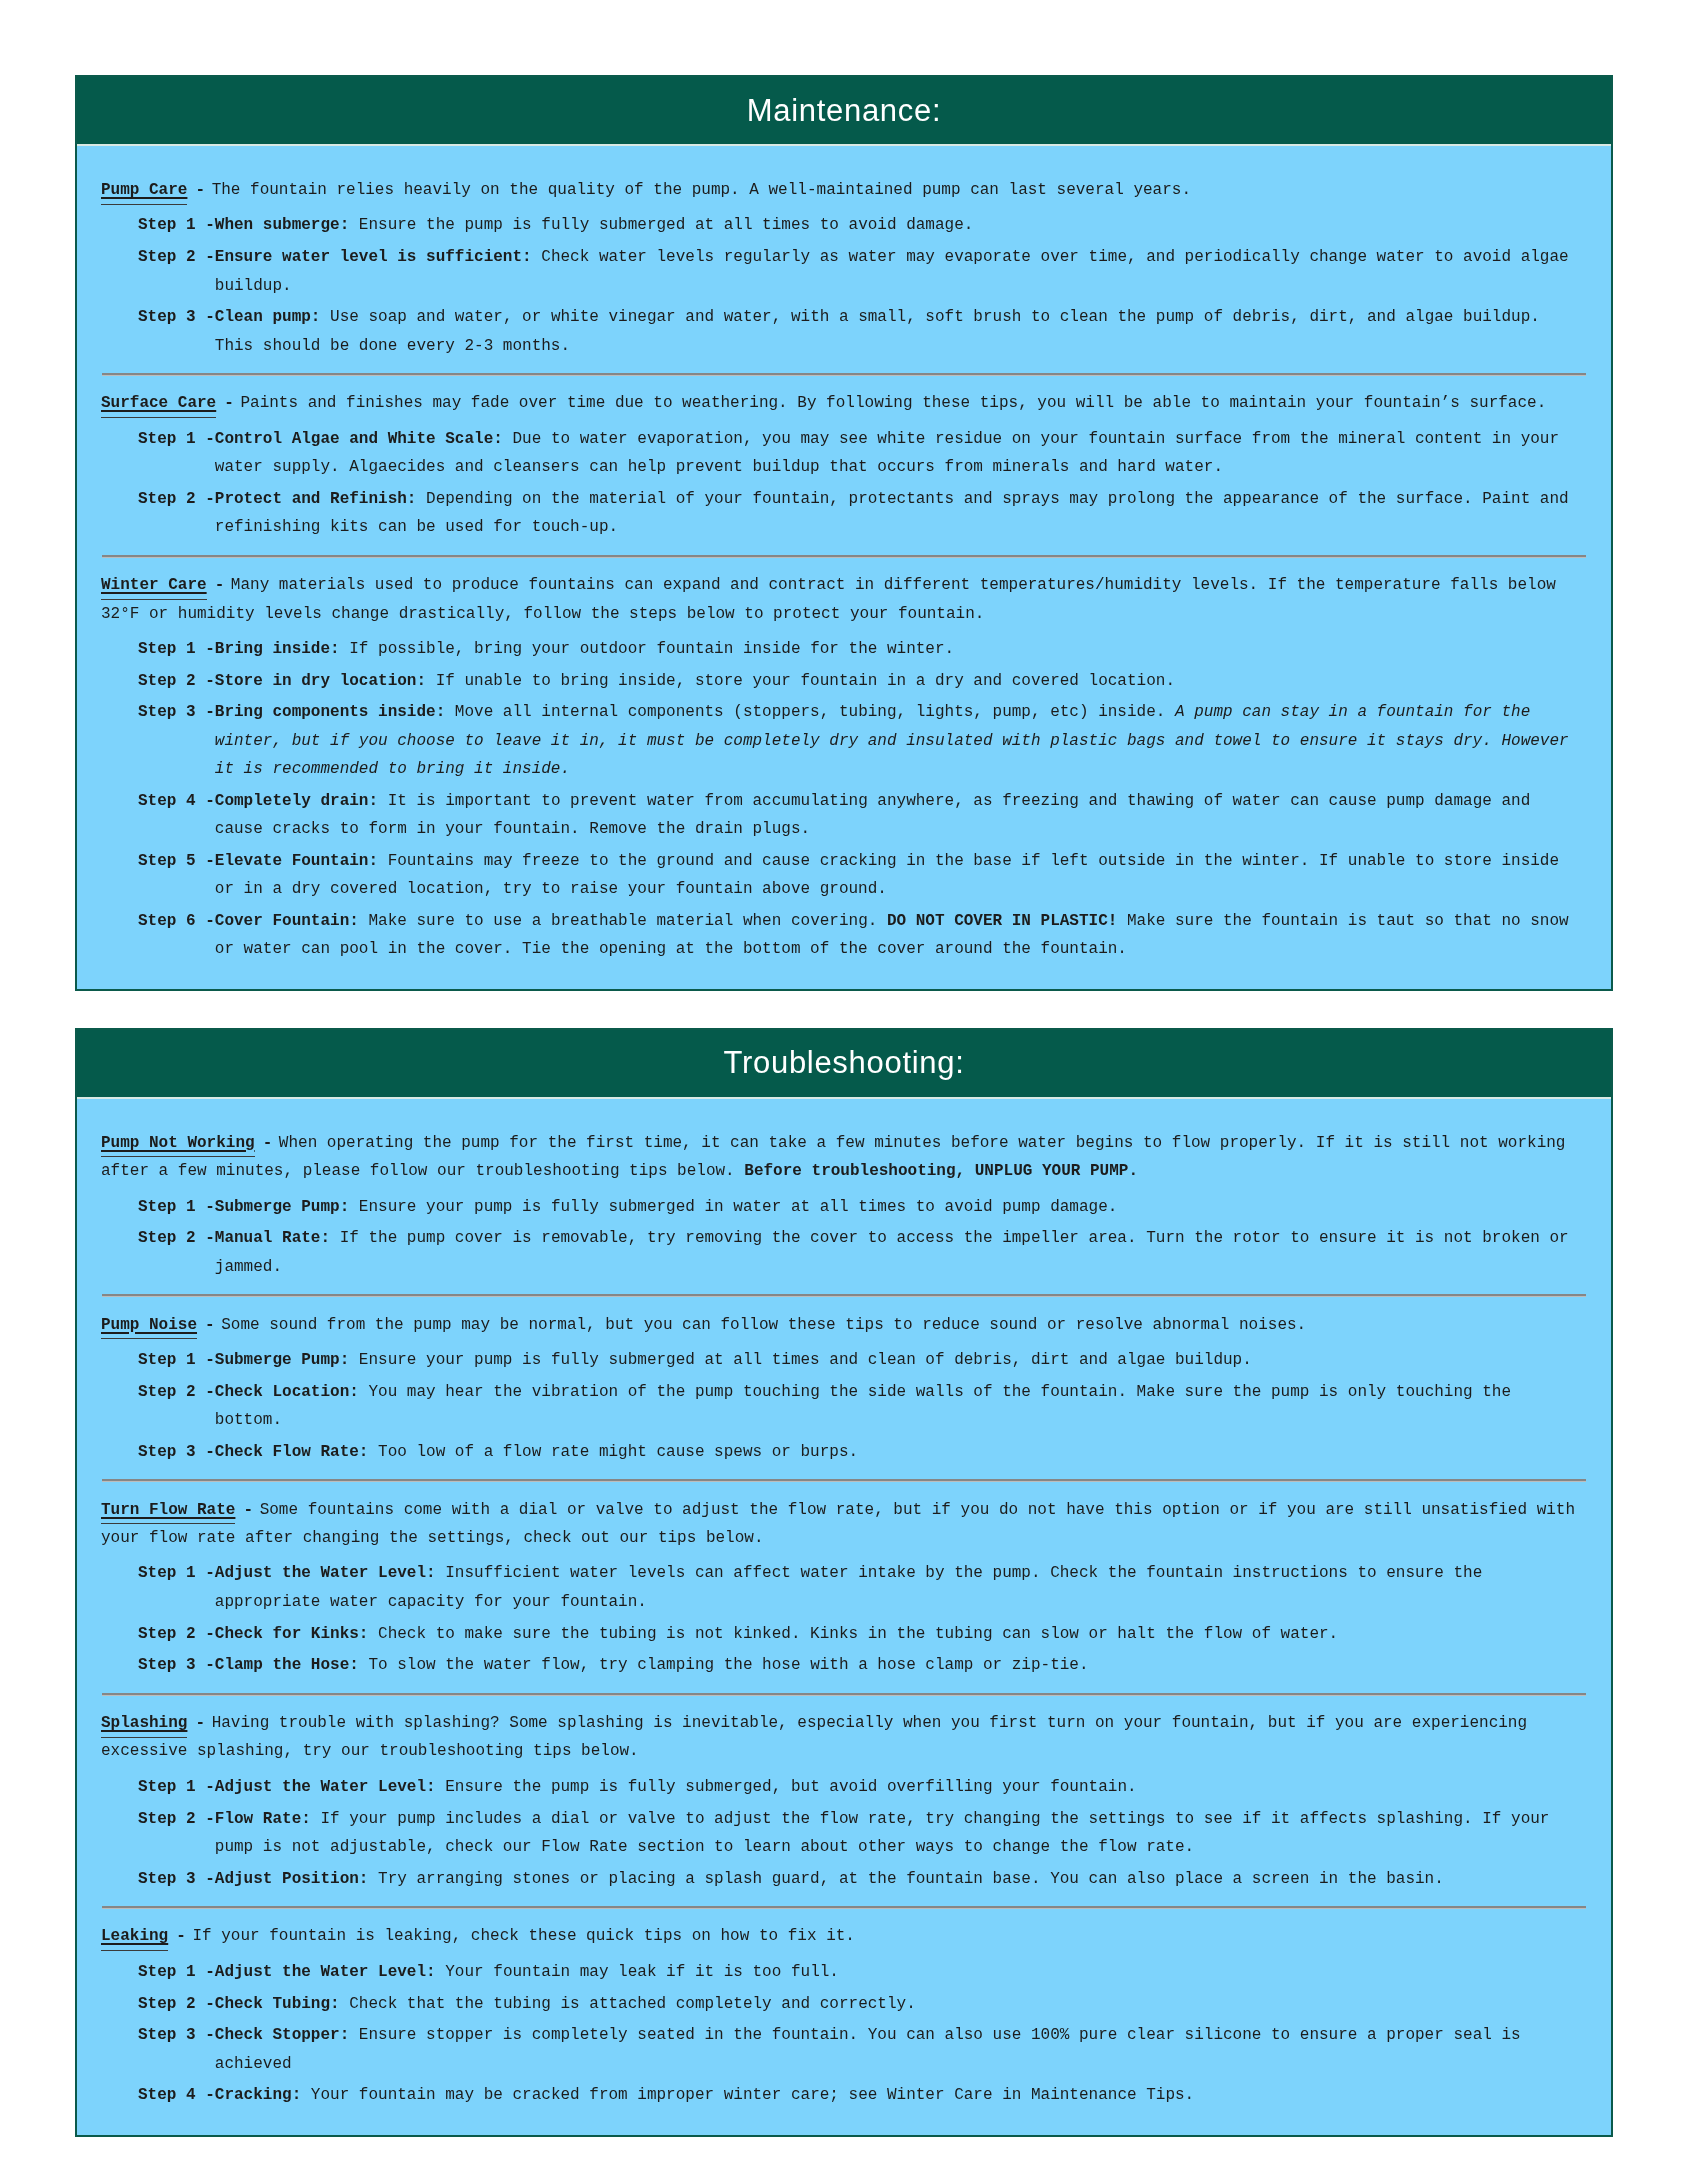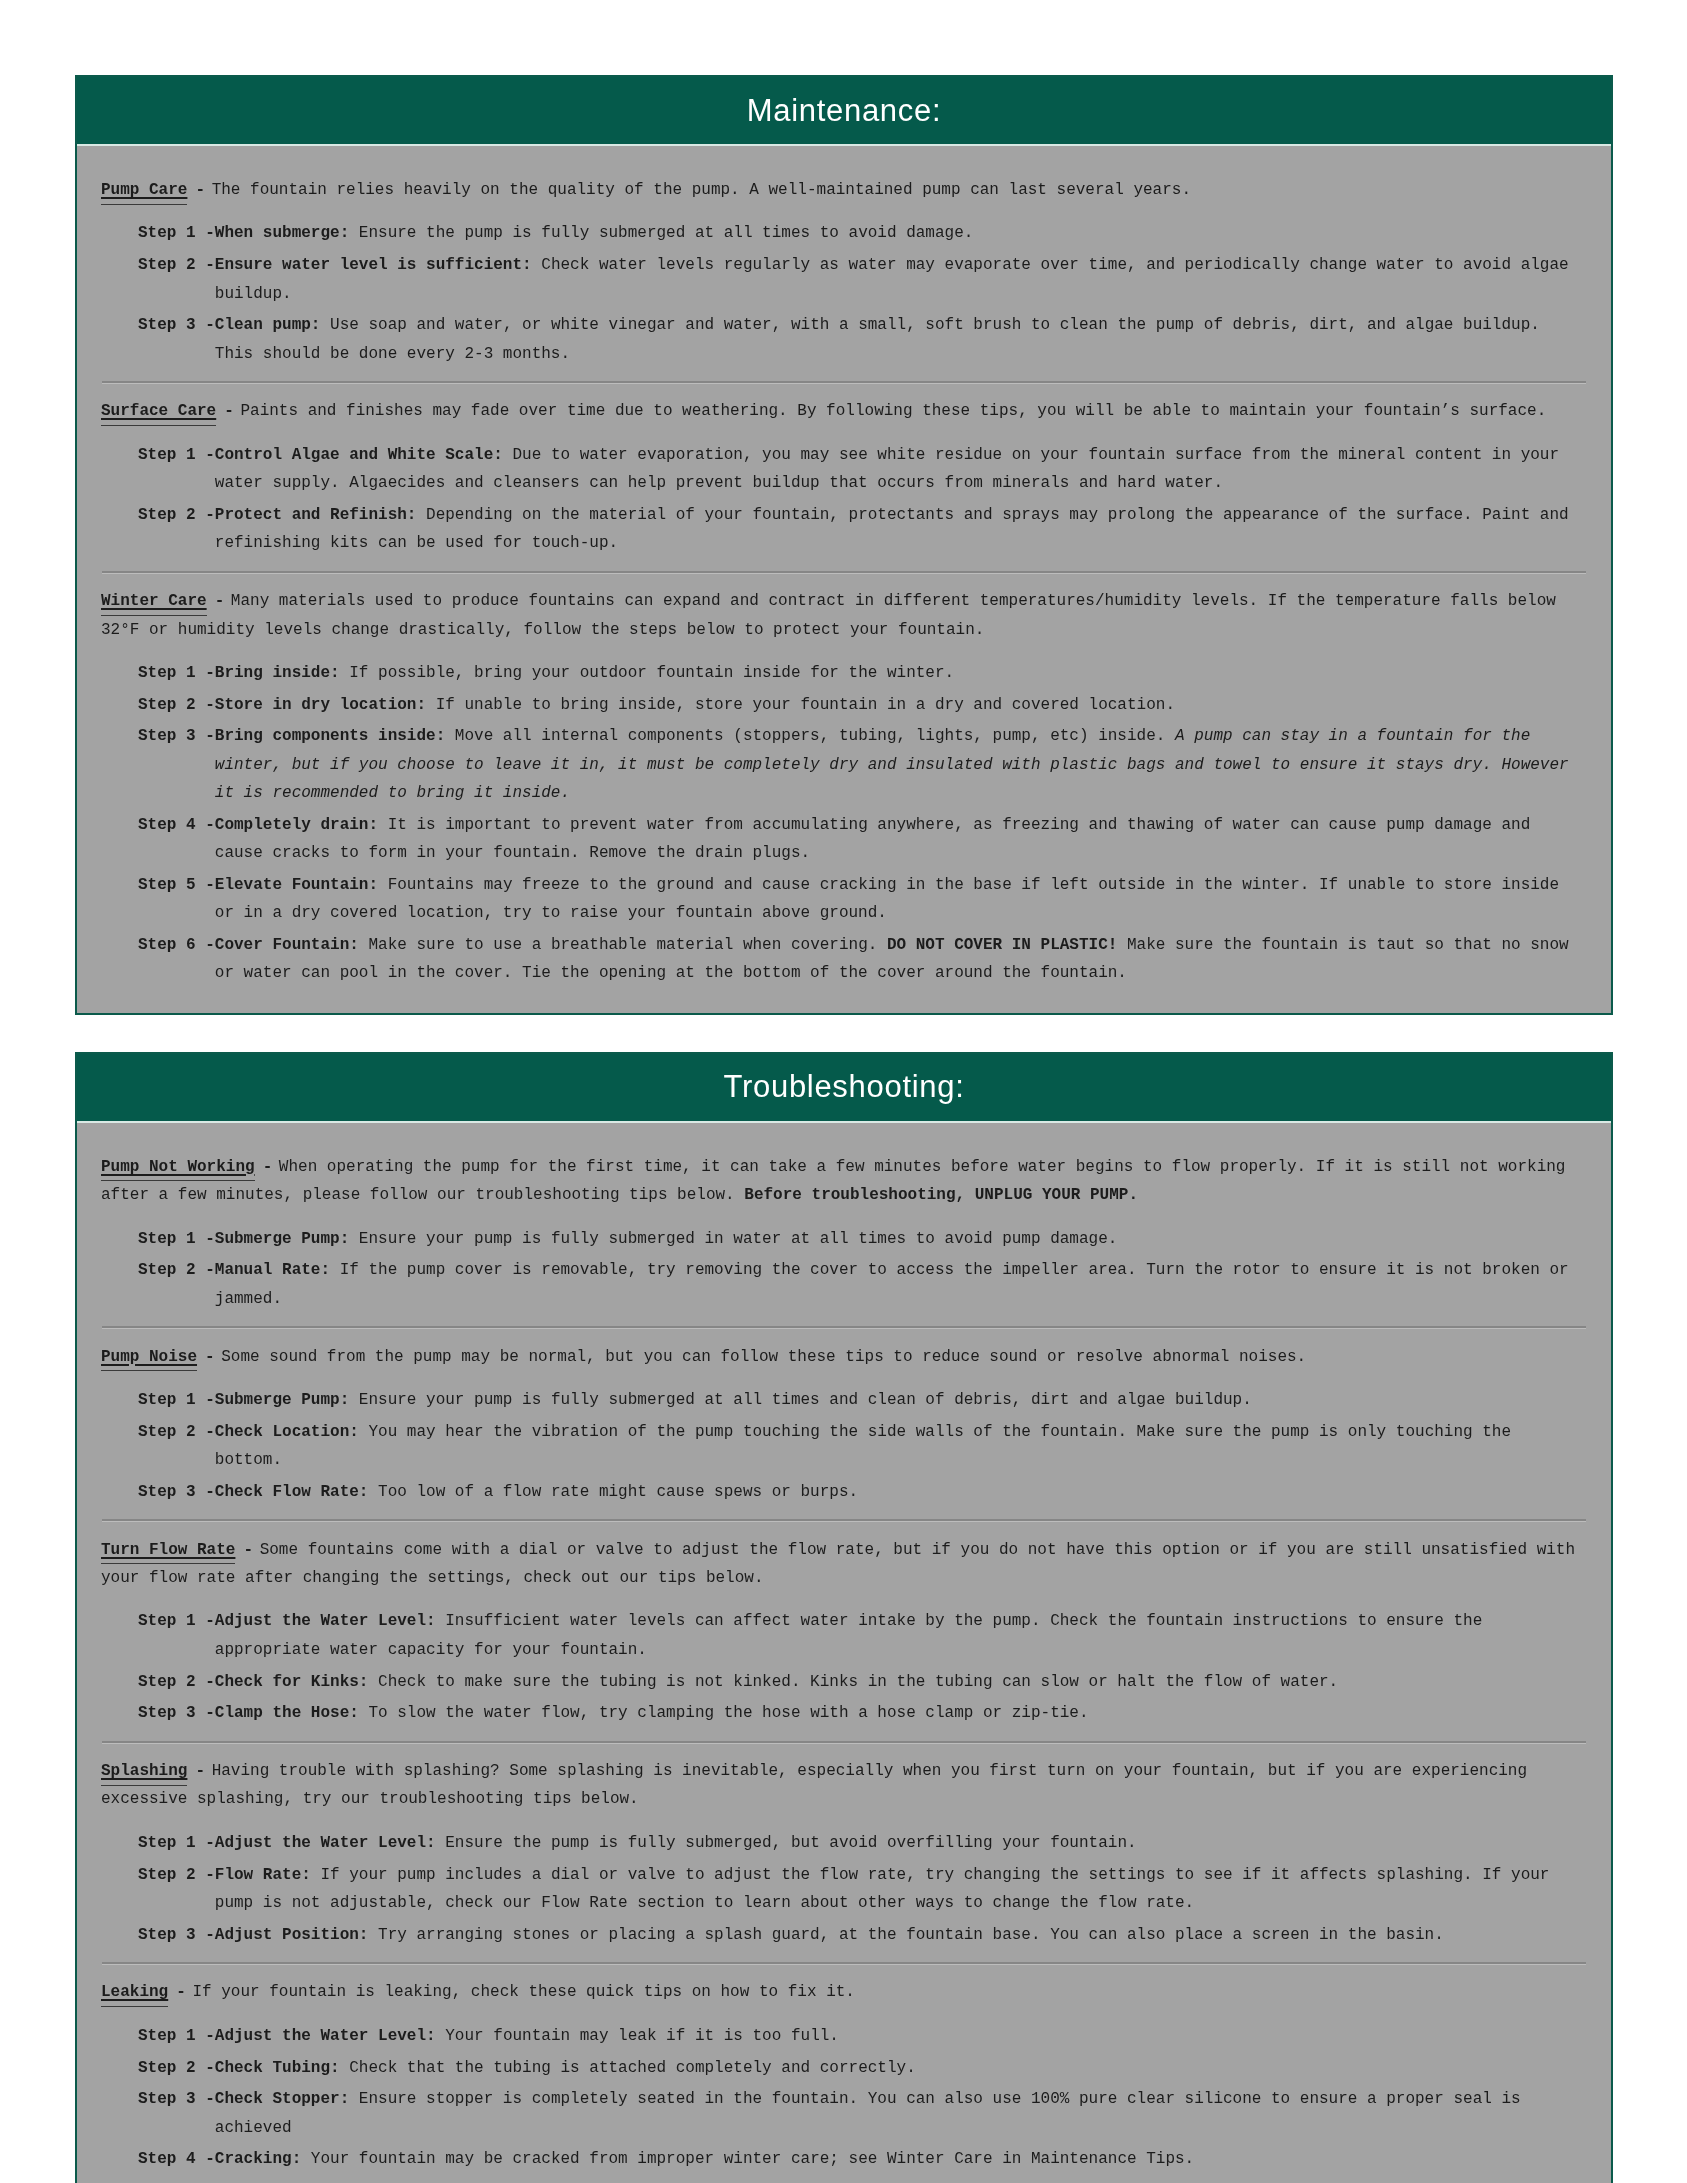--- a/index.html
+++ b/index.html
@@ -9,21 +9,21 @@
     background: #ffffff;
     font-family: "Liberation Sans", "DejaVu Sans", sans-serif;
     color: #1c1c1c;
   }
   body { padding-top: 75px; }
 
   .panel {
     width: 1538px;
     margin-left: 75px;
     border: 2px solid #0b5a4b;
-    background: #a3a3a3;
+    background: #7dd3fc;
   }
   .panel + .panel { margin-top: 37px; }
 
   .panel-header {
     height: 69px;
     background: #055a4b;
     border-bottom: 2px solid #d9e9e4;
     display: flex; align-items: center; justify-content: center;
   }
   .panel-title {
@@ -47,21 +47,21 @@
     text-decoration: underline;
     text-decoration-thickness: 1.7px;
     text-underline-offset: 3.3px;
     padding-bottom: 4.6px;
     border-bottom: 0.7px solid #3a3a3a;
   }
   .dash { margin: 0 6.6px 0 8px; font-weight: 700; }
   .intro-bold, .inline-bold { font-weight: 700; }
   .inline-italic { font-style: italic; }
 
-  .steps { margin-top: 15px; }
+  .steps { margin-top: 7px; }
   .step {
     display: flex;
     margin-left: 37px;
     margin-top: 3.3px;
   }
   .step-label {
     flex: 0 0 70px;
     white-space: nowrap;
     font-weight: 700;
   }

